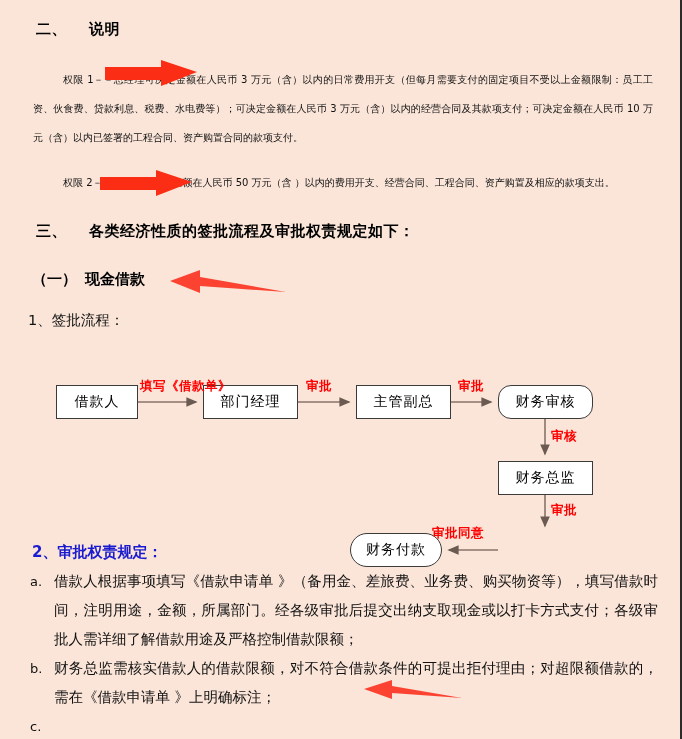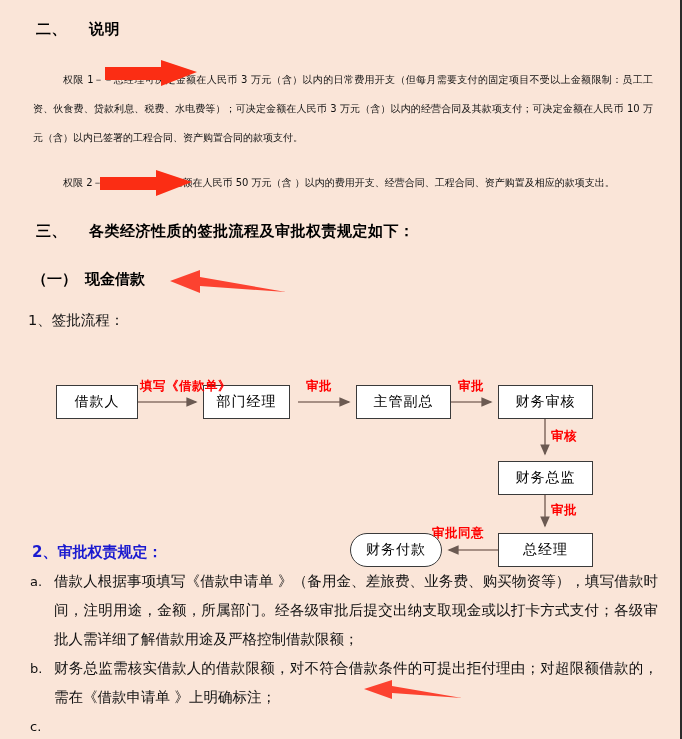--- a/index.html
+++ b/index.html
@@ -193,39 +193,36 @@
 
         <line x1="517" y1="154" x2="517" y2="185" stroke="#8a7268" stroke-width="1.6" marker-end="url(#ah)"></line>
 
         <line x1="470" y1="209" x2="421" y2="209" stroke="#8a7268" stroke-width="1.6" marker-end="url(#ah)"></line>
       </svg>
 
       <div class="node" style="left:28px;  top:44px;  width:82px;  height:34px;">
         <span>借款人</span>
       </div>
 
-      <div class="node" style="left:175px; top:44px;  width:87px;  height:34px;">
+      <div class="node" style="left:175px; top:44px;  width:95px;  height:34px;">
         <span>部门经理</span>
       </div>
 
       <div class="node" style="left:328px; top:44px;  width:95px;  height:34px;">
         <span>主管副总</span>
       </div>
 
-      <div class="node" style="left:470px; top:44px;  width:95px;  height:34px;">
+      <div class="node" style="left:470px; top:44px;  width:95px;  height:34px;border-radius:13px;">
         <span>财务审核</span>
       </div>
 
       <div class="node" style="left:470px; top:120px; width:95px;  height:34px;">
         <span>财务总监</span>
       </div>
 
-      <div class="node" style="left:470px; top:192px; width:95px;  height:34px;">
-        <span>总经理</span>
-      </div>
 
       <div class="node stadium" style="left:322px; top:192px; width:92px;  height:34px;">
         <span>财务付款</span>
       </div>
 
       <div class="edge-label" style="left:112px; top:37px;">填写《借款单》</div>
       <div class="edge-label" style="left:278px; top:37px;">审批</div>
       <div class="edge-label" style="left:430px; top:37px;">审批</div>
       <div class="edge-label" style="left:523px; top:87px;">审核</div>
       <div class="edge-label" style="left:523px; top:161px;">审批</div>

